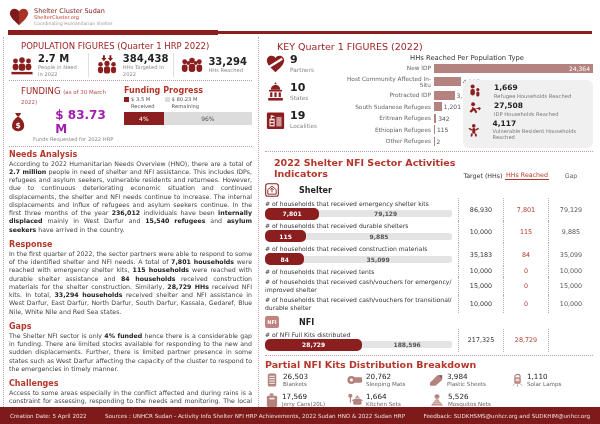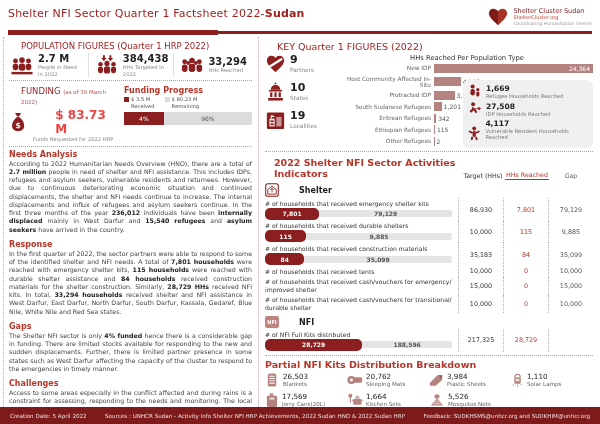--- a/index.html
+++ b/index.html
@@ -31,21 +31,21 @@
   .pop-row{display:flex;margin:2px 0 3px 0;}
   .pop-item{display:flex;align-items:center;gap:3px;padding:0 5px;border-left:1px solid #e0e0e0;}
   .pop-item:first-child{border-left:none;padding-left:0;}
   .pop-val{font-size:10px;font-weight:bold;color:#222;}
   .pop-lab{font-size:5.2px;color:#888;line-height:1.25;}
   .micon{flex:0 0 auto;}
   
   .fund{display:flex;gap:8px;margin-bottom:2px;}
   .fund-left{width:112px;}
   .fund-amt-row{display:flex;align-items:center;gap:4px;margin-top:2px;}
-  .fund-amt{font-size:12px;font-weight:bold;color:#ef4444;margin-left:24px;}
+  .fund-amt{font-size:12px;font-weight:bold;color:#a21caf;margin-left:24px;}
   .fund-lab{font-size:5.2px;color:#888;line-height:1.25;margin-left:24px;}
   .fund-right{flex:1;}
   .legend{display:flex;gap:10px;margin:1px 0 2px 0;}
   .leg-item{display:flex;gap:2px;align-items:flex-start;}
   .leg-sq{width:5px;height:5px;margin-top:1px;}
   .leg-sq.dark{background:#8b1e1e;}
   .leg-sq.lite{background:#dcdcdc;}
   .leg-txt{font-size:5.2px;color:#555;line-height:1.3;}
   .pbar{display:flex;height:13px;width:128px;}
   .pbar .seg1{background:#8b1e1e;color:#fff;display:flex;align-items:center;justify-content:center;font-size:6px;}
@@ -61,21 +61,21 @@
   .key-lab{font-size:5.8px;color:#888;margin-top:2px;}
   .chart{flex:1;position:relative;}
   .pc-title{font-size:6.8px;color:#333;text-align:center;margin-bottom:2px;}
   .pc-row{display:flex;align-items:center;margin-bottom:2.5px;}
   .pc-label{width:90px;text-align:right;font-size:5.8px;color:#666;padding-right:3px;flex:0 0 auto;line-height:1.1;}
   .pc-bararea{flex:1;display:flex;align-items:center;position:relative;height:9px;}
   .pc-bar{background:#b5837f;height:9px;display:flex;align-items:center;justify-content:flex-end;}
   .pc-inval{color:#fff;font-size:6px;padding-right:3px;}
   .pc-val{font-size:6px;color:#555;margin-left:2px;}
   .hl-box{position:absolute;right:0;top:26px;width:120px;background:#f1f0f0;border-radius:6px;padding:4px 5px;}
-  .hl-item{display:flex;gap:5px;margin-bottom:3px;align-items:flex-end;}
+  .hl-item{display:flex;gap:13px;margin-bottom:3px;align-items:center;}
   .hl-val{font-size:7.5px;font-weight:bold;color:#222;line-height:1.1;}
   .hl-lab{font-size:5.2px;color:#777;line-height:1.2;}
   
   .ind-hdr{display:flex;align-items:flex-end;}
   .ind-hdr .h-red{flex:1;margin-left:9px;}
   .cellh{width:44px;font-size:6.3px;text-align:center;line-height:1.15;padding-bottom:1px;flex:0 0 auto;}
   .cellh.t{color:#333;}
   .cellh.r{color:#b5372b;border-bottom:1px solid #b5372b;}
   .cellh.g{color:#666;}
   .sub-head{display:flex;align-items:center;gap:20px;margin:3px 0 1px 0;}
@@ -100,21 +100,20 @@
   
   .footer{position:absolute;left:0;right:0;bottom:0;height:17px;background:#7d1b1b;color:#f2dcdc;display:flex;align-items:center;justify-content:space-between;padding:0 10px;font-size:5.6px;}
   svg{display:block;}
 </style>
 </head>
 <body>
 
 <div class="page">
 
   <div class="hdr">
-    <div class="title"><span>Shelter NFI Sector Quarter 1 Factsheet 2022-</span><b>Sudan</b></div>
     <div class="logo">
       <svg width="22" height="20" viewBox="0 0 24 22">
         <path d="M12,20 C5.5,14.5 2,10.5 2,7 C2,4.2 4.2,2 7,2 C9,2 10.8,3.1 12,4.8 L12,20 z" fill="#7d1b1b"></path>
         <path d="M12,20 C18.5,14.5 22,10.5 22,7 C22,4.2 19.8,2 17,2 C15,2 13.2,3.1 12,4.8 L12,20 z" fill="#a93226"></path>
       </svg>
       <div class="logo-txt">
         <div class="logo-l1">Shelter Cluster Sudan</div>
         <div class="logo-l2">ShelterCluster.org</div>
         <div class="logo-l3">Coordinating Humanitarian Shelter</div>
       </div>

